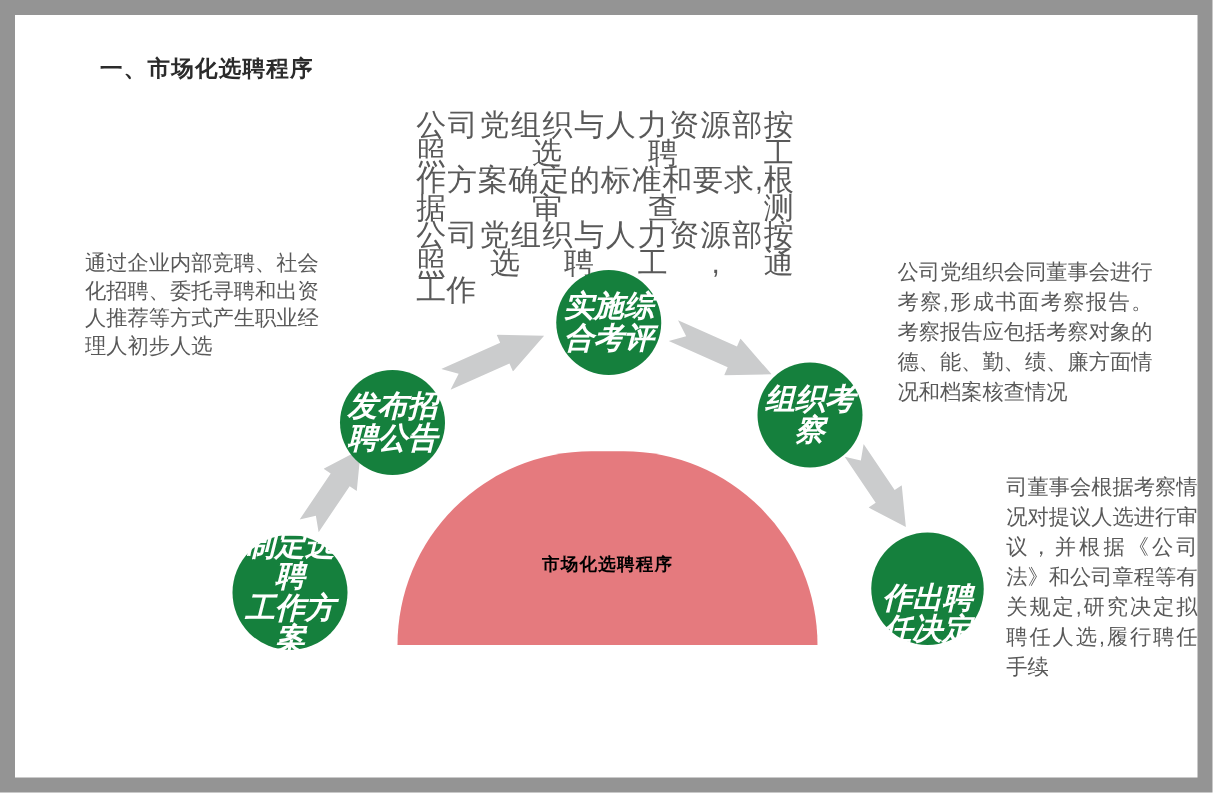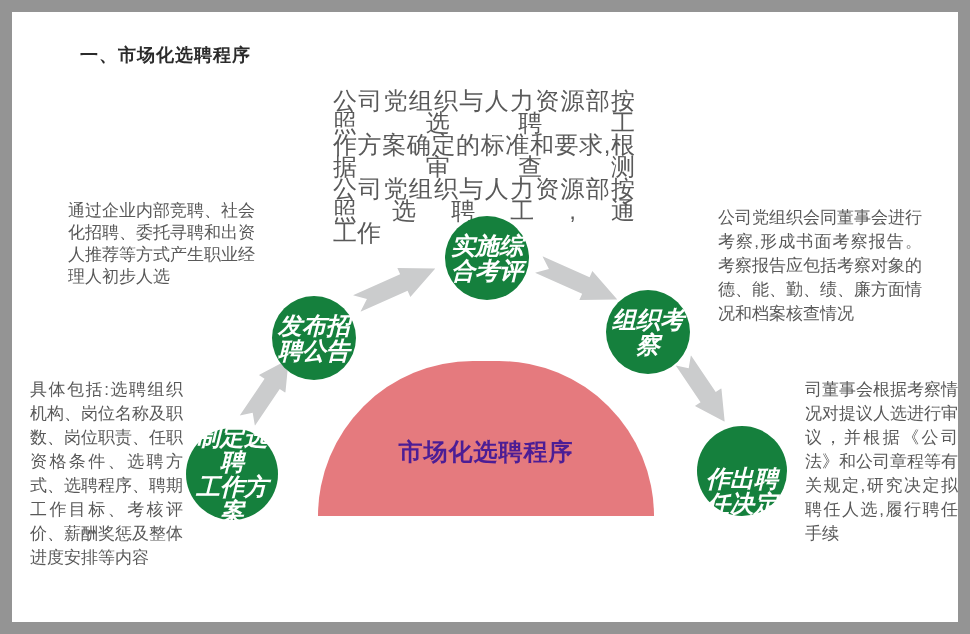--- a/index.html
+++ b/index.html
@@ -28,21 +28,21 @@
   .note-bottom-left{left:18px;top:366px;width:153px;font-size:17px;line-height:24px;}
   .note-right{left:706px;top:194px;width:204px;font-size:17px;line-height:24px;}
   .note-bottom-right{left:793px;top:366px;width:153px;font-size:17px;line-height:24px;}
   .semicircle{
     position:absolute;left:306px;top:349px;width:336px;height:155px;
     background:#e57a7e;border-radius:168px 168px 0 0;
     display:flex;align-items:center;justify-content:center;
   }
   .semicircle .label{
     padding-top:26px;
-    color:#4c1d95;font-size:24px;font-weight:bold;letter-spacing:1px;
+    color:#000000;font-size:14px;font-weight:bold;letter-spacing:1px;
   }
   .circle{
     position:absolute;border-radius:50%;background:#15803d;
     display:flex;align-items:center;justify-content:center;
     color:#ffffff;font-weight:bold;font-size:24px;line-height:25px;
     text-align:center;
     font-style:italic;
   }
   .c1{left:174px;top:416px;width:92px;height:92px;}
   .c2{left:260px;top:284px;width:84px;height:84px;}
@@ -67,30 +67,20 @@
       <div class="ln">公司党组织与人力资源部按照选聘工</div>
       <div class="ln">作方案确定的标准和要求,根据审查测</div>
       <div class="ln">公司党组织与人力资源部按照选聘工,通</div>
       <div class="ln">工作</div>
     </div>
   <div class="note note-left">
       <div class="ln">通过企业内部竞聘、社会</div>
       <div class="ln">化招聘、委托寻聘和出资</div>
       <div class="ln">人推荐等方式产生职业经</div>
       <div class="ln">理人初步人选</div>
-    </div>
-  <div class="note note-bottom-left">
-      <div class="ln">具体包括:选聘组织</div>
-      <div class="ln">机构、岗位名称及职</div>
-      <div class="ln">数、岗位职责、任职</div>
-      <div class="ln">资格条件、选聘方</div>
-      <div class="ln">式、选聘程序、聘期</div>
-      <div class="ln">工作目标、考核评</div>
-      <div class="ln">价、薪酬奖惩及整体</div>
-      <div class="ln">进度安排等内容</div>
     </div>
   <div class="note note-bottom-right">
       <div class="ln">司董事会根据考察情</div>
       <div class="ln">况对提议人选进行审</div>
       <div class="ln">议，并根据《公司</div>
       <div class="ln">法》和公司章程等有</div>
       <div class="ln">关规定,研究决定拟</div>
       <div class="ln">聘任人选,履行聘任</div>
       <div class="ln">手续</div>
     </div>

